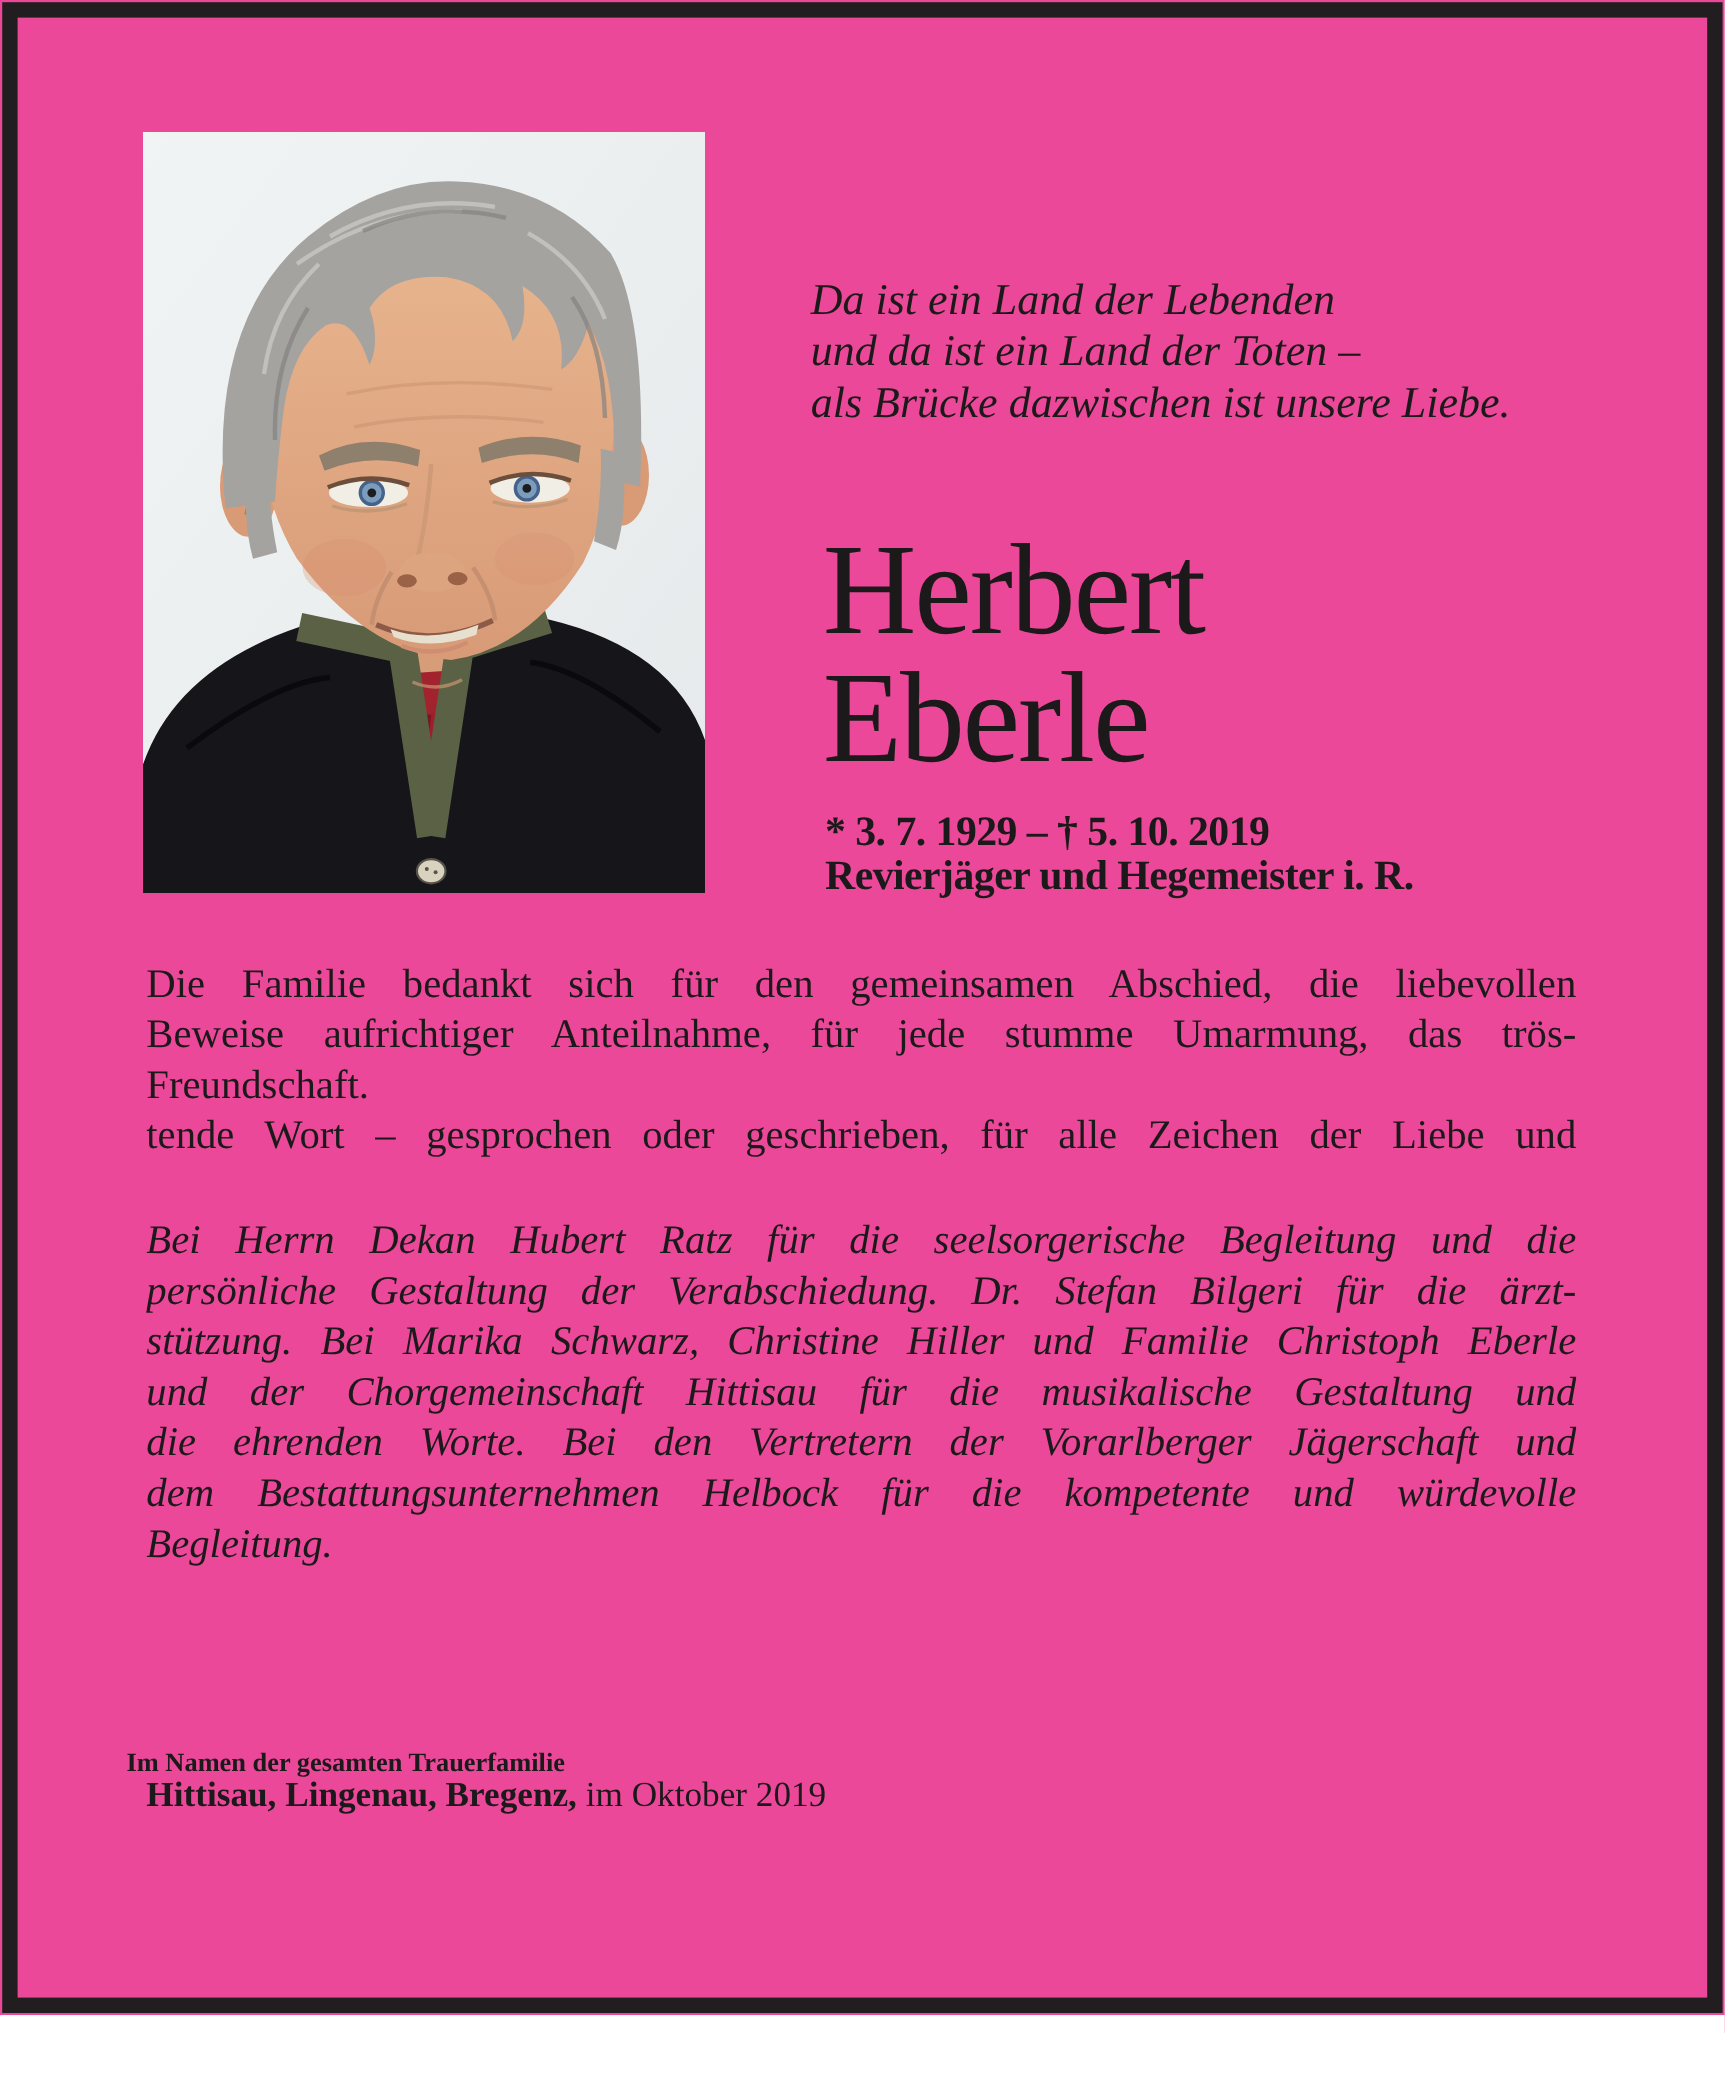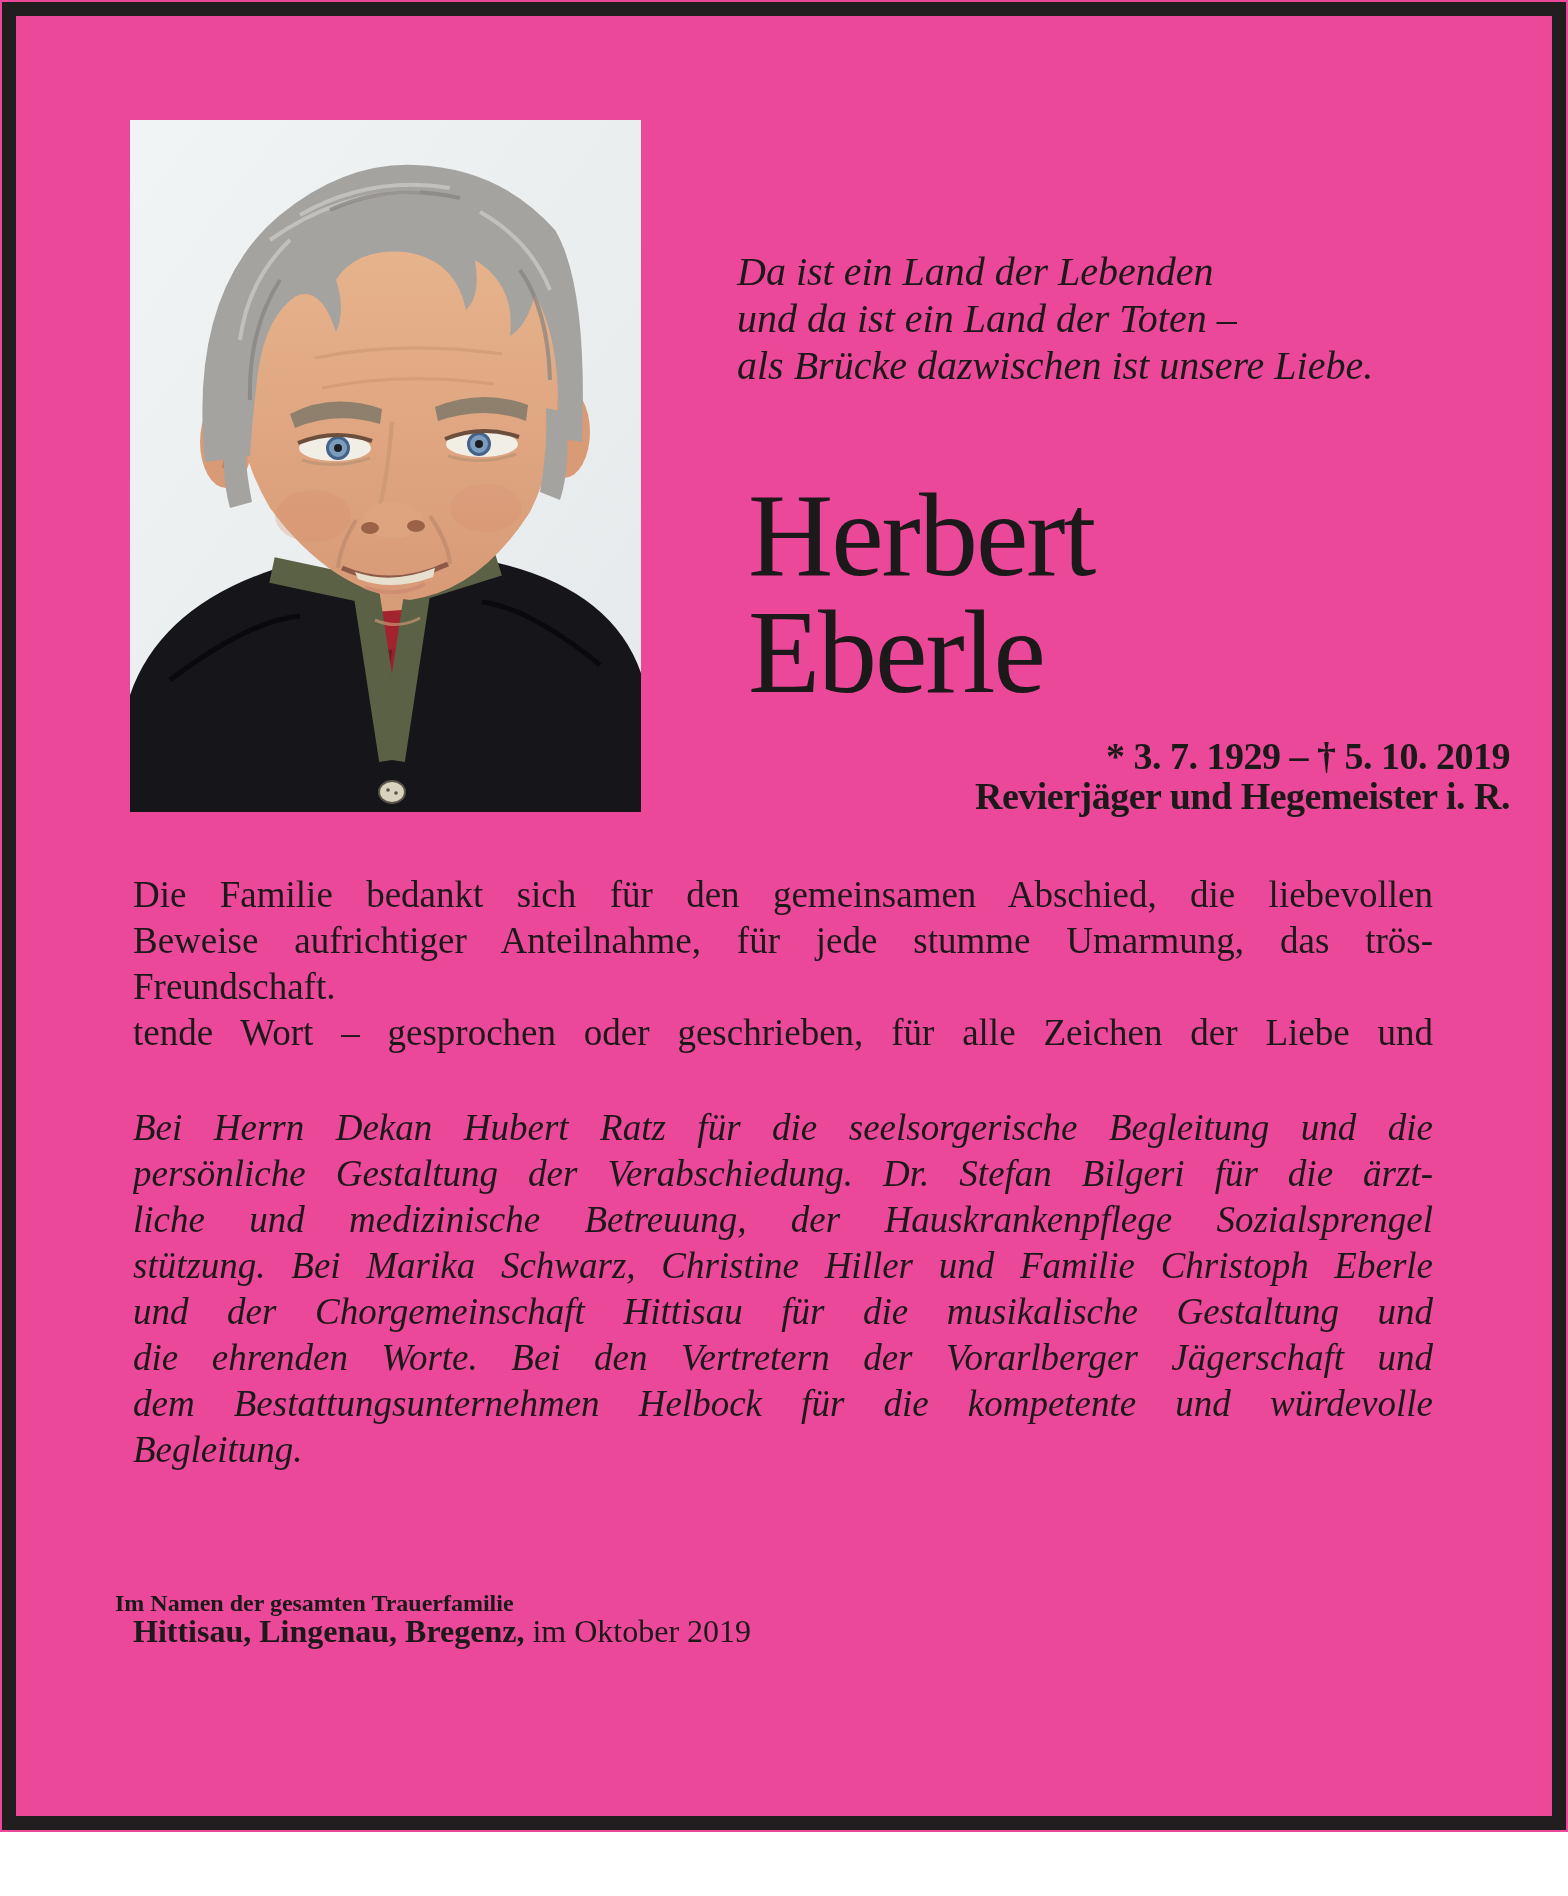--- a/index.html
+++ b/index.html
@@ -26,21 +26,21 @@
   .name {
     position:absolute; left:748px; top:477px; width:760px;
     font-size:118px; letter-spacing:-2px;
   }
   .name-line { height:117px; line-height:117px; }
 
   .dates-block {
     position:absolute; left:750px; top:736px; width:760px;
     font-weight:bold; font-size:38px; line-height:40px; letter-spacing:-0.5px;
   }
-  .dates-line { height:40px; white-space:nowrap;text-align:right; }
+  .dates-line { height:40px; white-space:nowrap; }
 
   .para {
     position:absolute; left:133px; width:1300px; font-size:37px;
   }
   .p1 { top:872px; }
   .p2 { top:1105px;font-style:italic; }
   .line {
     height:46px; line-height:46px; text-align:justify; overflow:hidden;
     word-spacing:-1px;
   }
@@ -165,21 +165,20 @@
   <div class="para p1">
       <div class="line">Die Familie bedankt sich für den gemeinsamen Abschied, die liebevollen</div>
       <div class="line">Beweise aufrichtiger Anteilnahme, für jede stumme Umarmung, das trös-</div>
       <div class="line last">Freundschaft.</div>
       <div class="line">tende Wort – gesprochen oder geschrieben, für alle Zeichen der Liebe und</div>
     </div>
 
   <div class="para p2">
       <div class="line">Bei Herrn Dekan Hubert Ratz für die seelsorgerische Begleitung und die</div>
       <div class="line">persönliche Gestaltung der Verabschiedung. Dr. Stefan Bilgeri für die ärzt-</div>
-      <div class="line">liche und medizinische Betreuung, der Hauskrankenpflege Sozialsprengel</div>
       <div class="line">stützung. Bei Marika Schwarz, Christine Hiller und Familie Christoph Eberle</div>
       <div class="line">und der Chorgemeinschaft Hittisau für die musikalische Gestaltung und</div>
       <div class="line">die ehrenden Worte. Bei den Vertretern der Vorarlberger Jägerschaft und</div>
       <div class="line">dem Bestattungsunternehmen Helbock für die kompetente und würdevolle</div>
       <div class="line last">Begleitung.</div>
     </div>
 
   <div class="closing">Im Namen der gesamten Trauerfamilie</div>
 
   <div class="footer">

